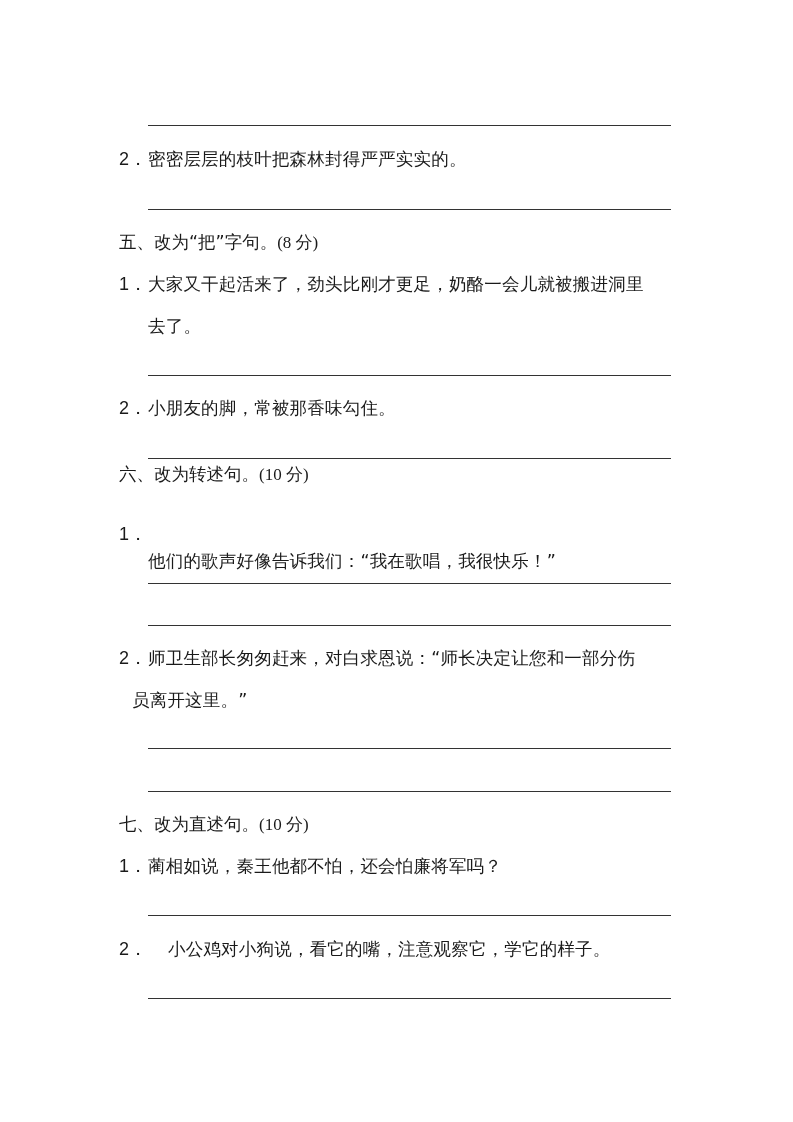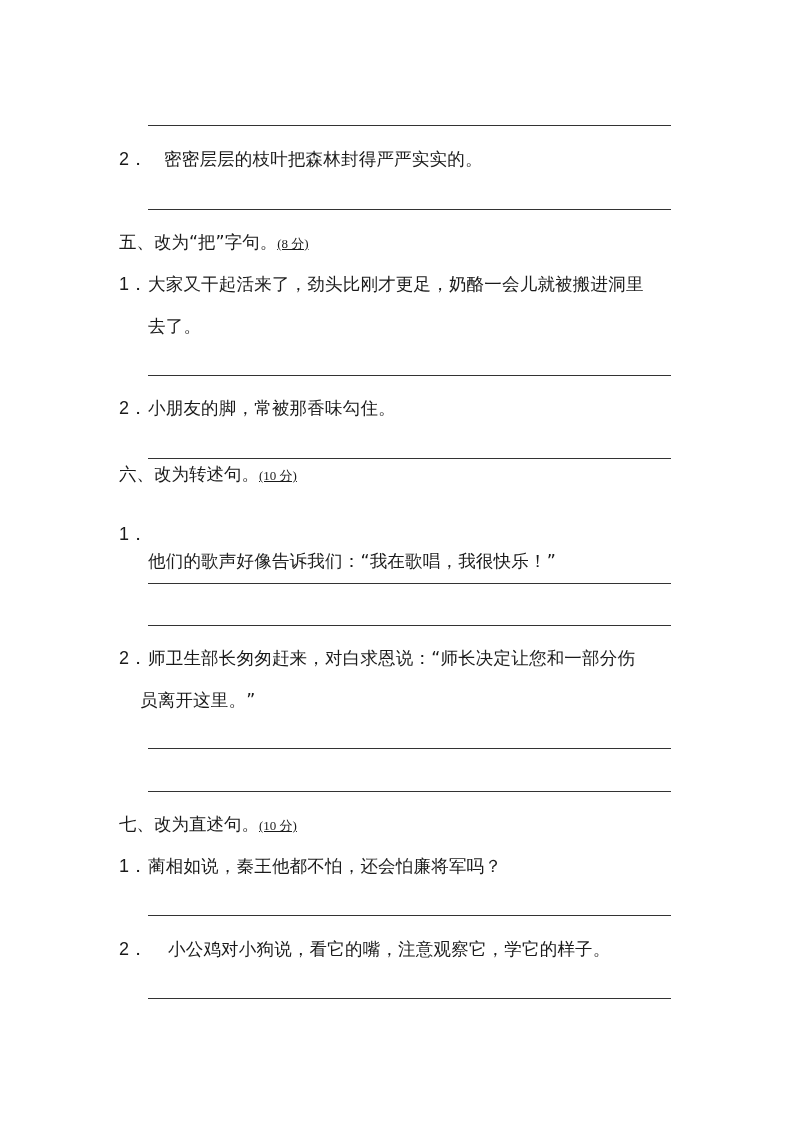--- a/index.html
+++ b/index.html
@@ -38,31 +38,30 @@
     }
     .heading {
       position: absolute;
       left: 119px;
       font-size: 17.5px;
       line-height: 22px;
       white-space: nowrap;
     }
     .pts {
       font-family: "Liberation Serif", serif;
-      font-size: 13px;
-      text-decoration: underline;
+      font-size: 17px;
     }
   </style>
 </head>
 <body>
 
 <div class="line" style="top:125px;"></div>
 
 <span class="num" style="top:148px;">2．</span>
-<span class="txt" style="left:164px; top:148px;">密密层层的枝叶把森林封得严严实实的。</span>
+<span class="txt" style="left:148px; top:148px;">密密层层的枝叶把森林封得严严实实的。</span>
 <div class="line" style="top:209px;"></div>
 
 <div class="heading" style="top:231px;">
   <span>五、改为“把”字句。</span><span class="pts">(8 分)</span>
 </div>
 
 <span class="num" style="top:273px;">1．</span>
 <span class="txt" style="left:148px; top:273px;">大家又干起活来了，劲头比刚才更足，奶酪一会儿就被搬进洞里</span>
 <span class="txt" style="left:148px; top:315px;">去了。</span>
 <div class="line" style="top:375px;"></div>
@@ -75,21 +74,21 @@
   <span>六、改为转述句。</span><span class="pts">(10 分)</span>
 </div>
 
 <span class="num" style="top:523px;">1．</span>
 <span class="txt" style="left:148px; top:550px;text-align:center;">他们的歌声好像告诉我们：“我在歌唱，我很快乐！”</span>
 <div class="line" style="top:583px;"></div>
 <div class="line" style="top:625px;"></div>
 
 <span class="num" style="top:647px;">2．</span>
 <span class="txt" style="left:148px; top:647px;">师卫生部长匆匆赶来，对白求恩说：“师长决定让您和一部分伤</span>
-<span class="txt" style="left:140px; top:689px;">员离开这里。”</span>
+<span class="txt" style="left:132px; top:689px;">员离开这里。”</span>
 <div class="line" style="top:748px;"></div>
 <div class="line" style="top:791px;"></div>
 
 <div class="heading" style="top:813px;">
   <span>七、改为直述句。</span><span class="pts">(10 分)</span>
 </div>
 
 <span class="num" style="top:855px;">1．</span>
 <span class="txt" style="left:148px; top:855px;">蔺相如说，秦王他都不怕，还会怕廉将军吗？</span>
 <div class="line" style="top:915px;"></div>

